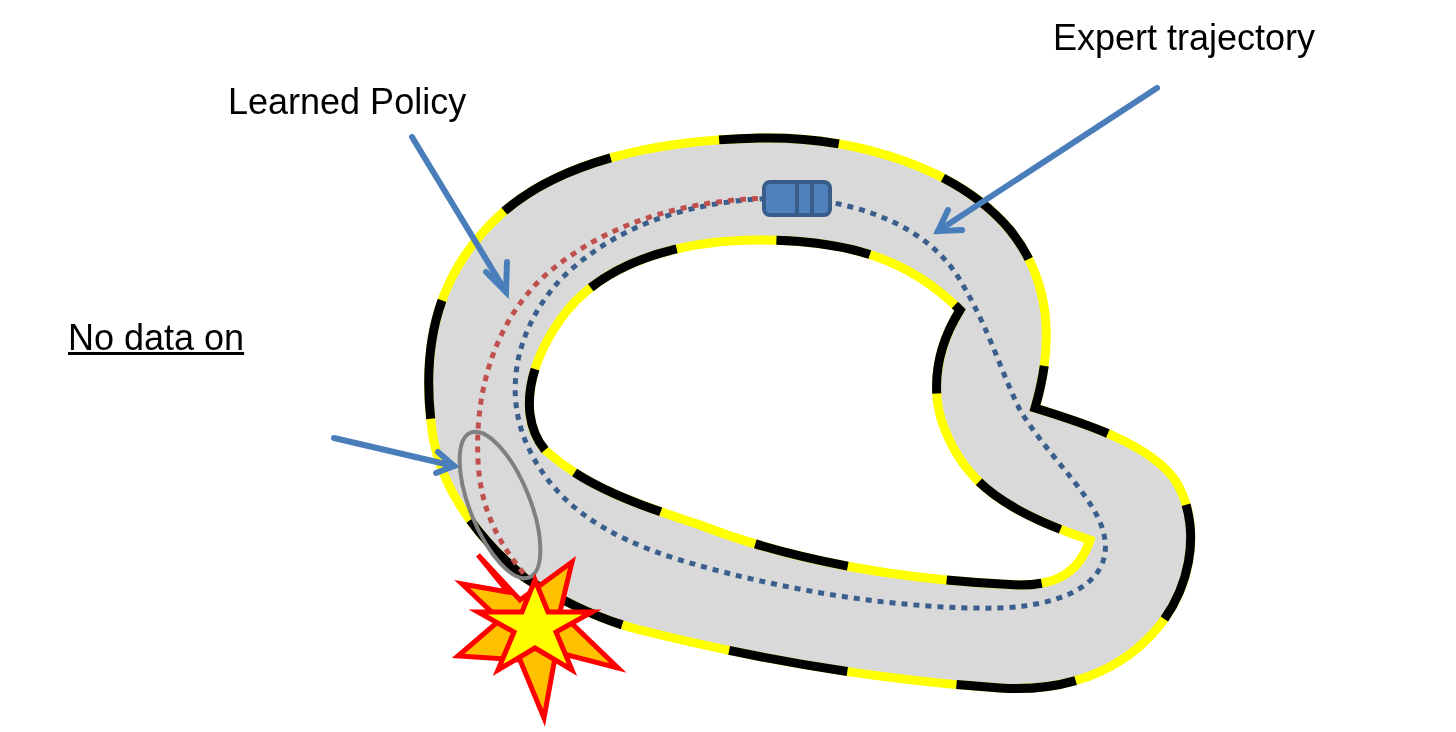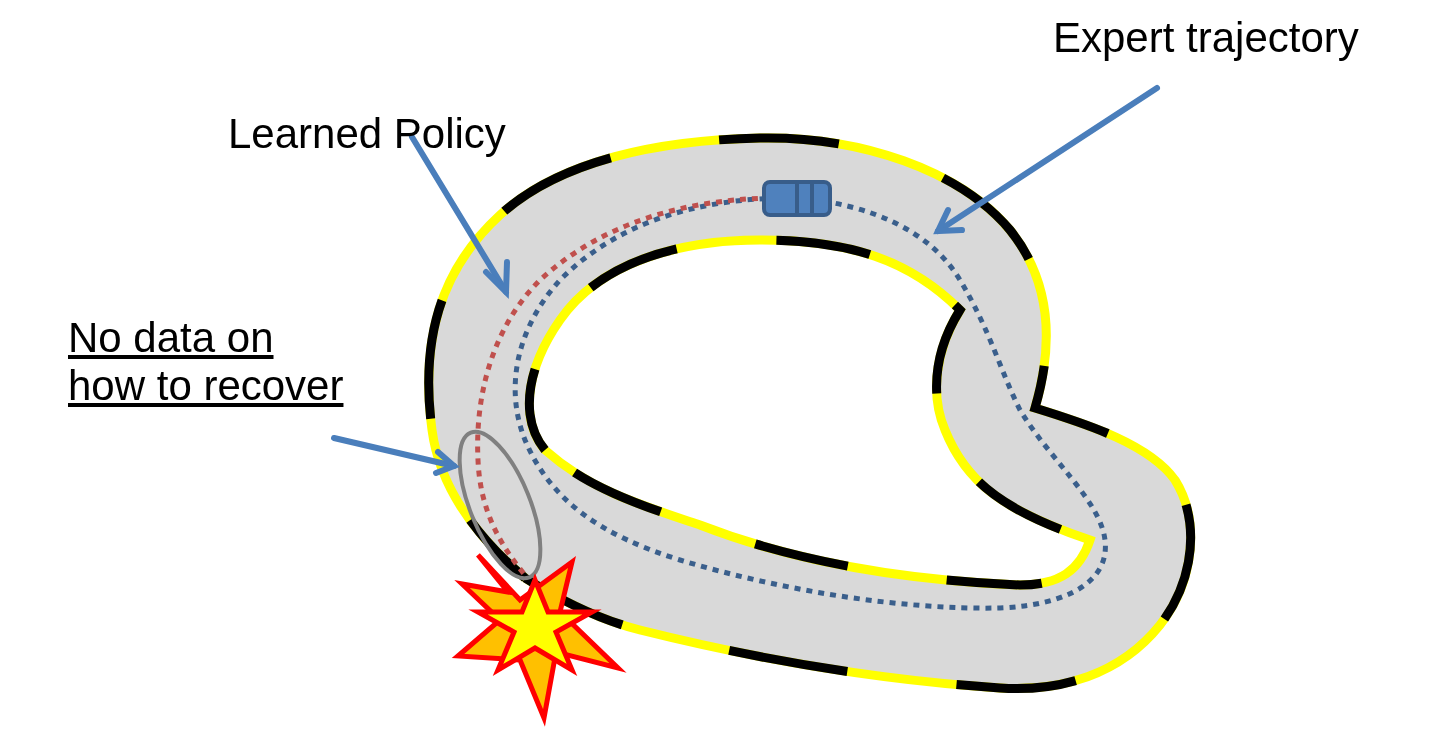--- a/index.html
+++ b/index.html
@@ -1,26 +1,26 @@
 <!DOCTYPE html>
 <html><head>
 <meta charset="utf-8">
 <style>
   html, body { margin: 0; padding: 0; background: #ffffff; }
   body { width: 1456px; height: 732px; position: relative; overflow: hidden; }
   #scene { position: absolute; left: 0; top: 0; }
   .label {
     position: absolute;
     font-family: "Liberation Sans", "DejaVu Sans", sans-serif;
-    font-size: 42px;
+    font-size: 36px;
     color: #000000;
     line-height: 48px;
     white-space: nowrap;
   }
-  #label-learned { left: 228px; top: 78px; margin-top: 32px; }
+  #label-learned { left: 228px; top: 78px; }
   #label-expert { left: 1053px; top: 14px; }
   #label-nodata { left: 68px; top: 314px; }
   #label-nodata span { display: block; text-decoration: underline; }
 </style>
 </head>
 <body>
 
 <svg id="scene" width="1456" height="732" viewBox="0 0 1456 732">
 
   <path fill-rule="evenodd" fill="#d9d9d9" d="M 525 578
@@ -125,14 +125,13 @@
   <g stroke="#4a7ebb" stroke-width="6" fill="none" stroke-linecap="round">
     <line x1="334" y1="438" x2="454" y2="466"></line>
     <polyline points="438,452 454,466 436,473"></polyline>
   </g>
 </svg>
 
 <div class="label" id="label-learned">Learned Policy</div>
 <div class="label" id="label-expert">Expert trajectory</div>
 <div class="label" id="label-nodata">
   <span>No data on</span>
-  <span>how to recover</span>
 </div>
 
 </body></html>

